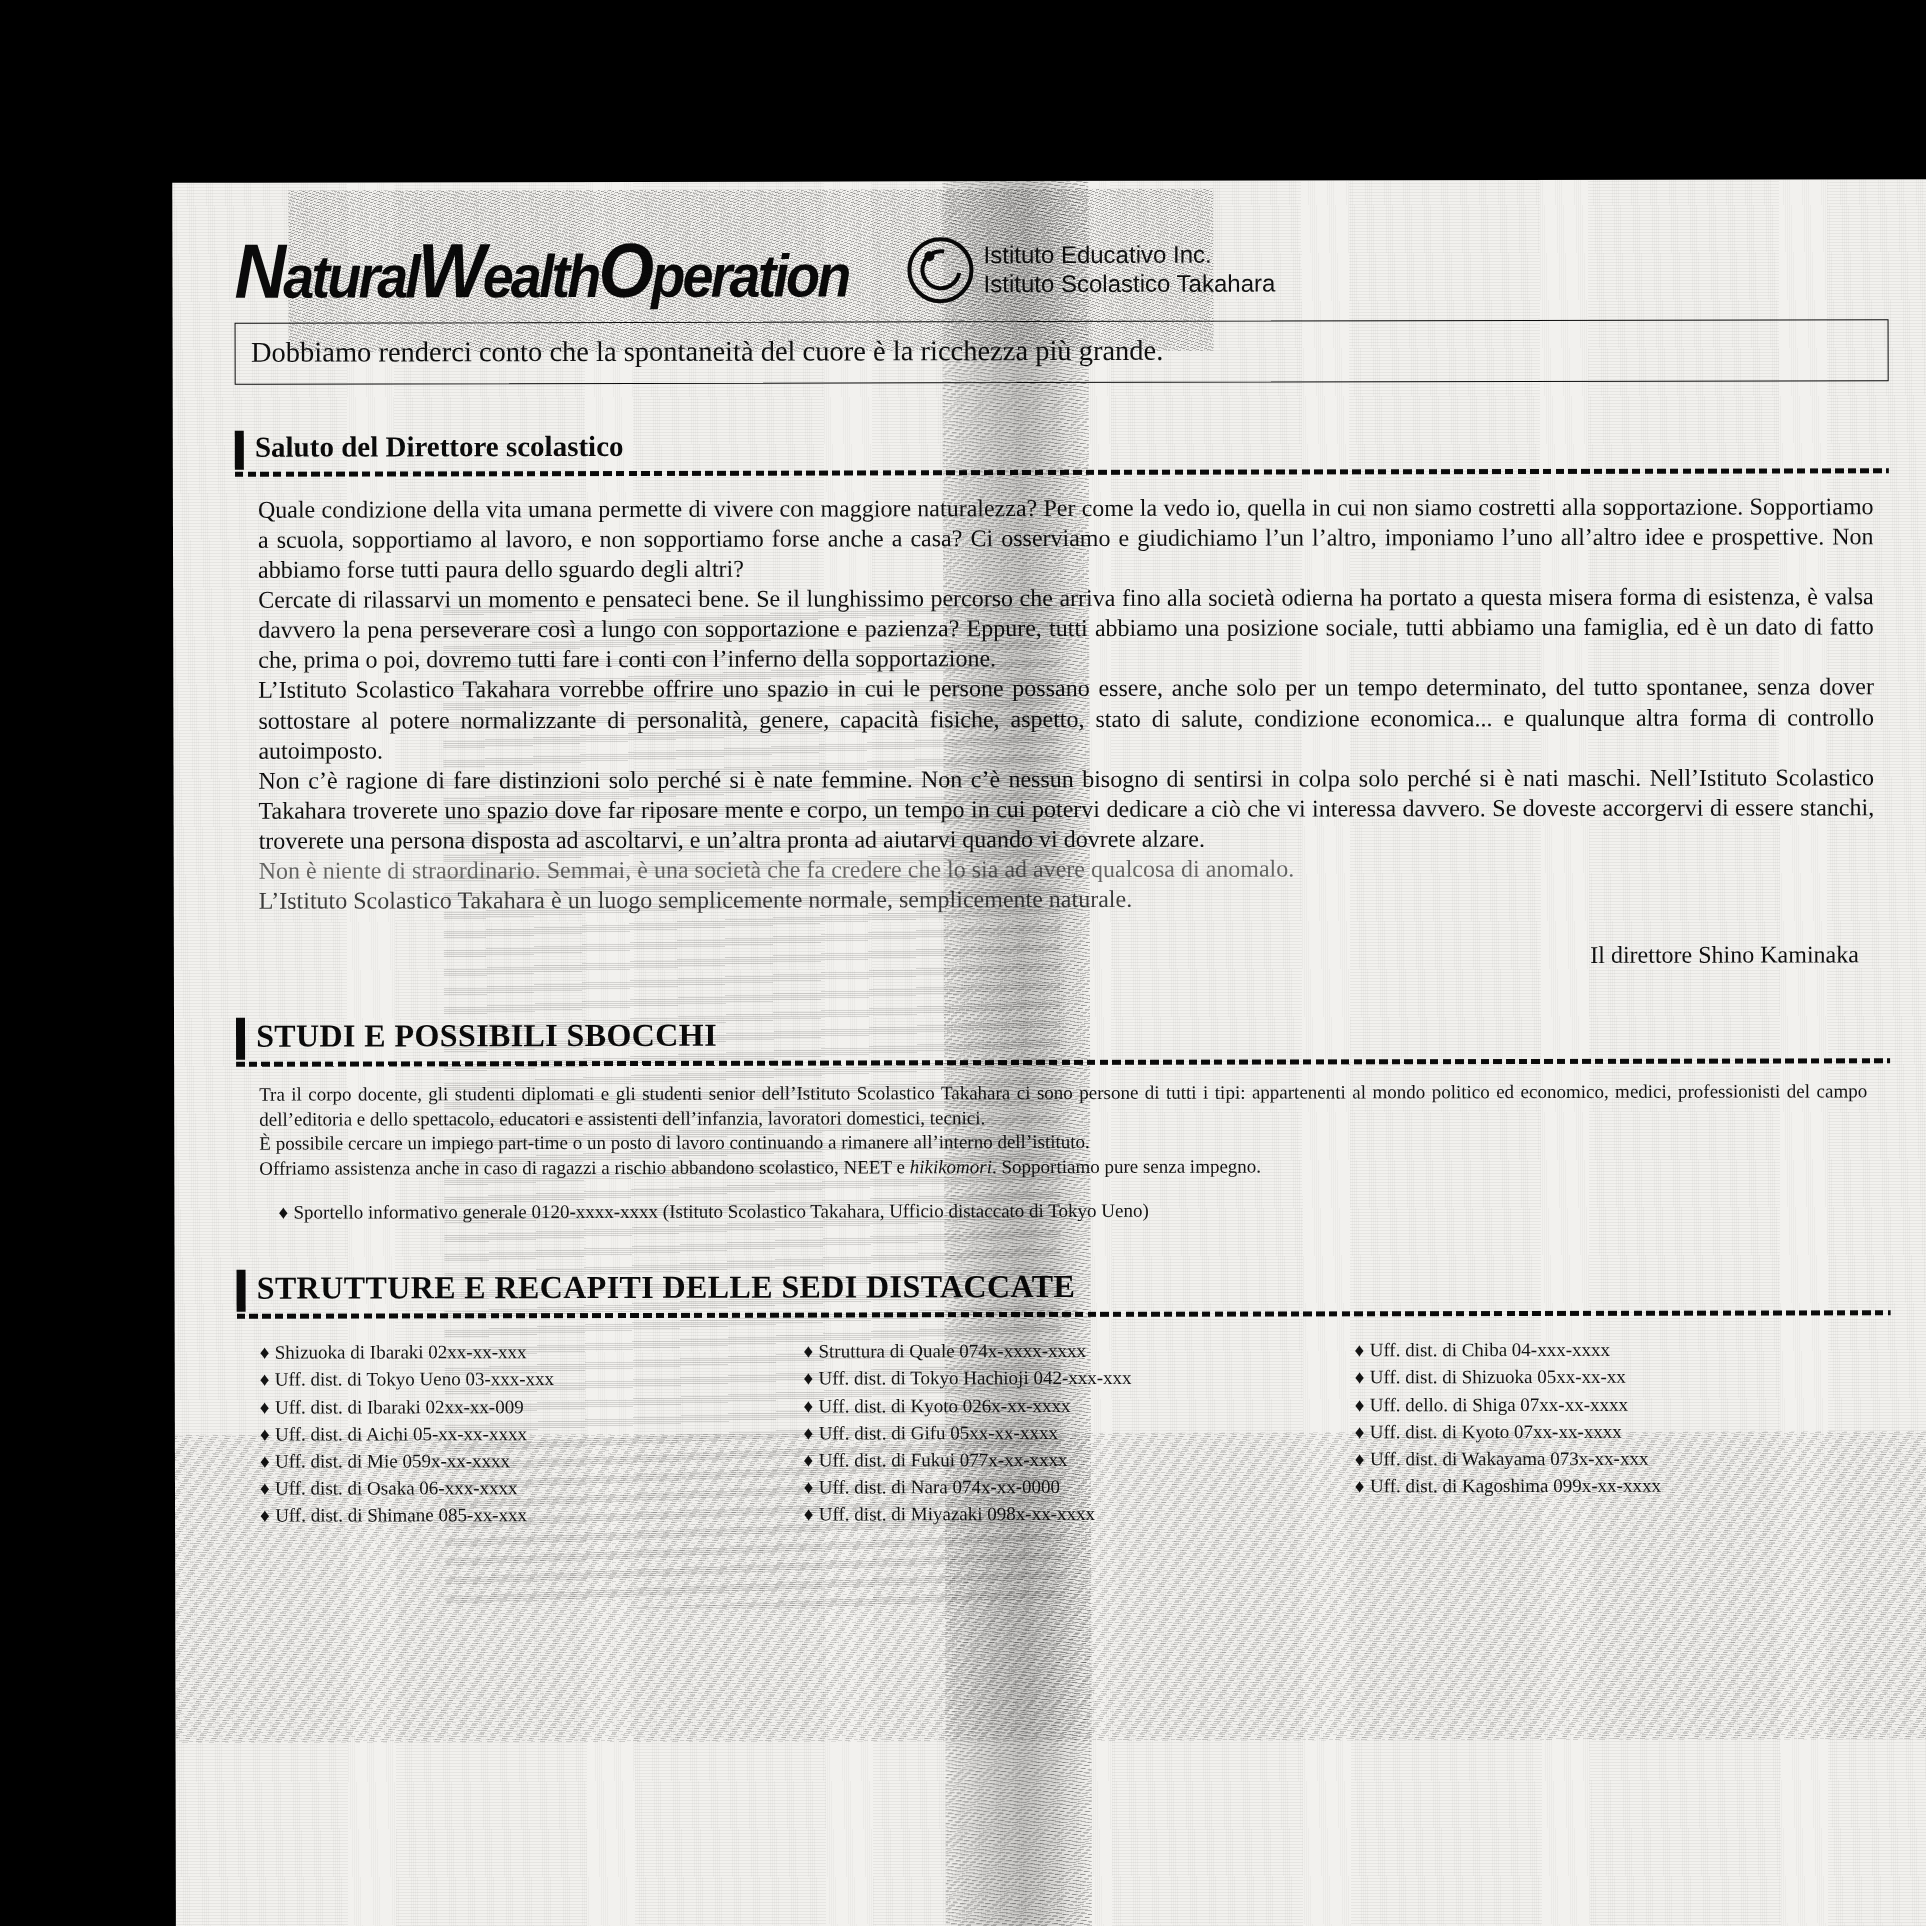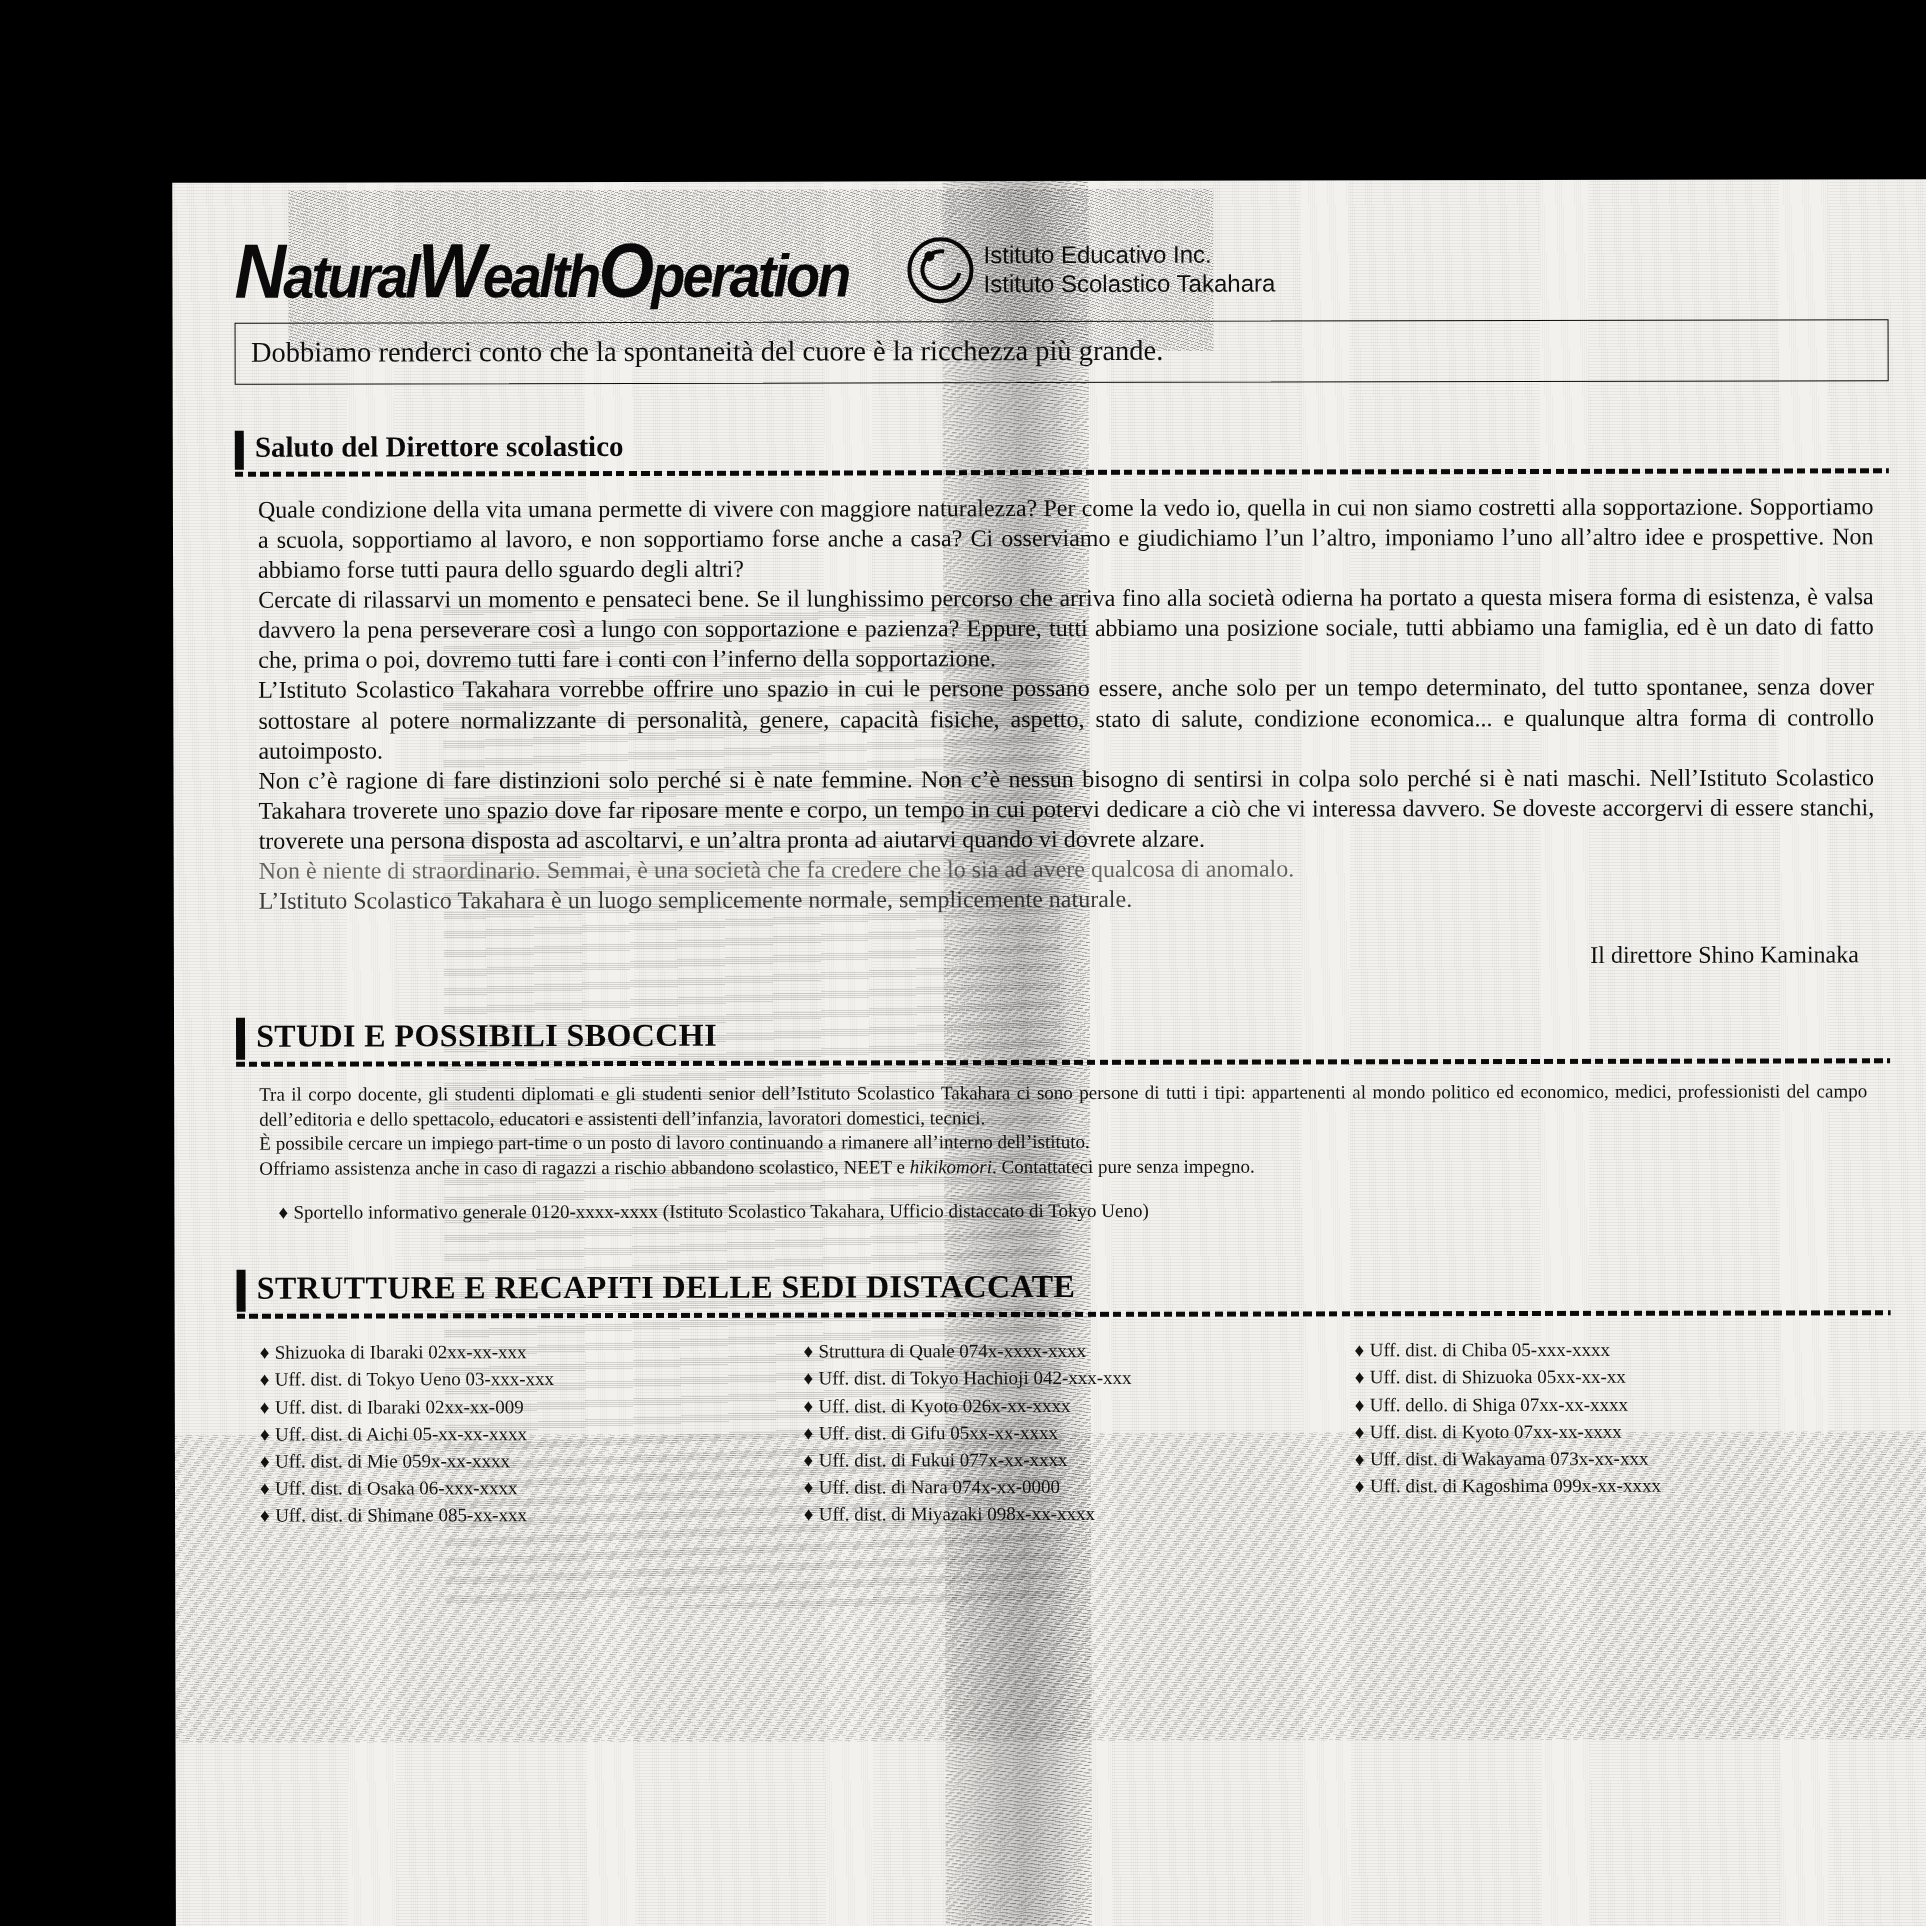--- a/index.html
+++ b/index.html
@@ -180,21 +180,21 @@
 
     <div class="section-head h-caps">
       <div class="bar"></div>
       <div class="txt">STUDI E POSSIBILI SBOCCHI</div>
     </div>
     <div class="dashrule"></div>
 
     <div class="body-small">
       <p>Tra il corpo docente, gli studenti diplomati e gli studenti senior dell’Istituto Scolastico Takahara ci sono persone di tutti i tipi: appartenenti al mondo politico ed economico, medici, professionisti del campo dell’editoria e dello spettacolo, educatori e assistenti dell’infanzia, lavoratori domestici, tecnici.</p>
       <p>È possibile cercare un impiego part-time o un posto di lavoro continuando a rimanere all’interno dell’istituto.</p>
-      <p><span>Offriamo assistenza anche in caso di ragazzi a rischio abbandono scolastico, NEET e </span><i>hikikomori</i><span>. Contattateci pure senza impegno.</span></p>
+      <p><span>Offriamo assistenza anche in caso di ragazzi a rischio abbandono scolastico, NEET e </span><i>hikikomori</i><span>. Sopportiamo pure senza impegno.</span></p>
     </div>
 
     <div class="bullet-line"><span class="dia">♦</span><span>Sportello informativo generale 0120-xxxx-xxxx (Istituto Scolastico Takahara, Ufficio distaccato di Tokyo Ueno)</span></div>
 
     <div class="section-head h-caps">
       <div class="bar"></div>
       <div class="txt">STRUTTURE E RECAPITI DELLE SEDI DISTACCATE</div>
     </div>
     <div class="dashrule"></div>
 
@@ -214,21 +214,21 @@
         <div class="row"><span class="dia">♦</span><span>Struttura di Quale 074x-xxxx-xxxx</span></div>
         <div class="row"><span class="dia">♦</span><span>Uff. dist. di Tokyo Hachioji 042-xxx-xxx</span></div>
         <div class="row"><span class="dia">♦</span><span>Uff. dist. di Kyoto 026x-xx-xxxx</span></div>
         <div class="row"><span class="dia">♦</span><span>Uff. dist. di Gifu 05xx-xx-xxxx</span></div>
         <div class="row"><span class="dia">♦</span><span>Uff. dist. di Fukui 077x-xx-xxxx</span></div>
         <div class="row"><span class="dia">♦</span><span>Uff. dist. di Nara 074x-xx-0000</span></div>
         <div class="row"><span class="dia">♦</span><span>Uff. dist. di Miyazaki 098x-xx-xxxx</span></div>
       </div>
 
       <div class="col">
-        <div class="row"><span class="dia">♦</span><span>Uff. dist. di Chiba 05-xxx-xxxx</span></div>
+        <div class="row"><span class="dia">♦</span><span>Uff. dist. di Chiba 04-xxx-xxxx</span></div>
         <div class="row"><span class="dia">♦</span><span>Uff. dist. di Shizuoka 05xx-xx-xx</span></div>
         <div class="row"><span class="dia">♦</span><span>Uff. dello. di Shiga 07xx-xx-xxxx</span></div>
         <div class="row"><span class="dia">♦</span><span>Uff. dist. di Kyoto 07xx-xx-xxxx</span></div>
         <div class="row"><span class="dia">♦</span><span>Uff. dist. di Wakayama 073x-xx-xxx</span></div>
         <div class="row"><span class="dia">♦</span><span>Uff. dist. di Kagoshima 099x-xx-xxxx</span></div>
       </div>
 
     </div>
 
   </div>

